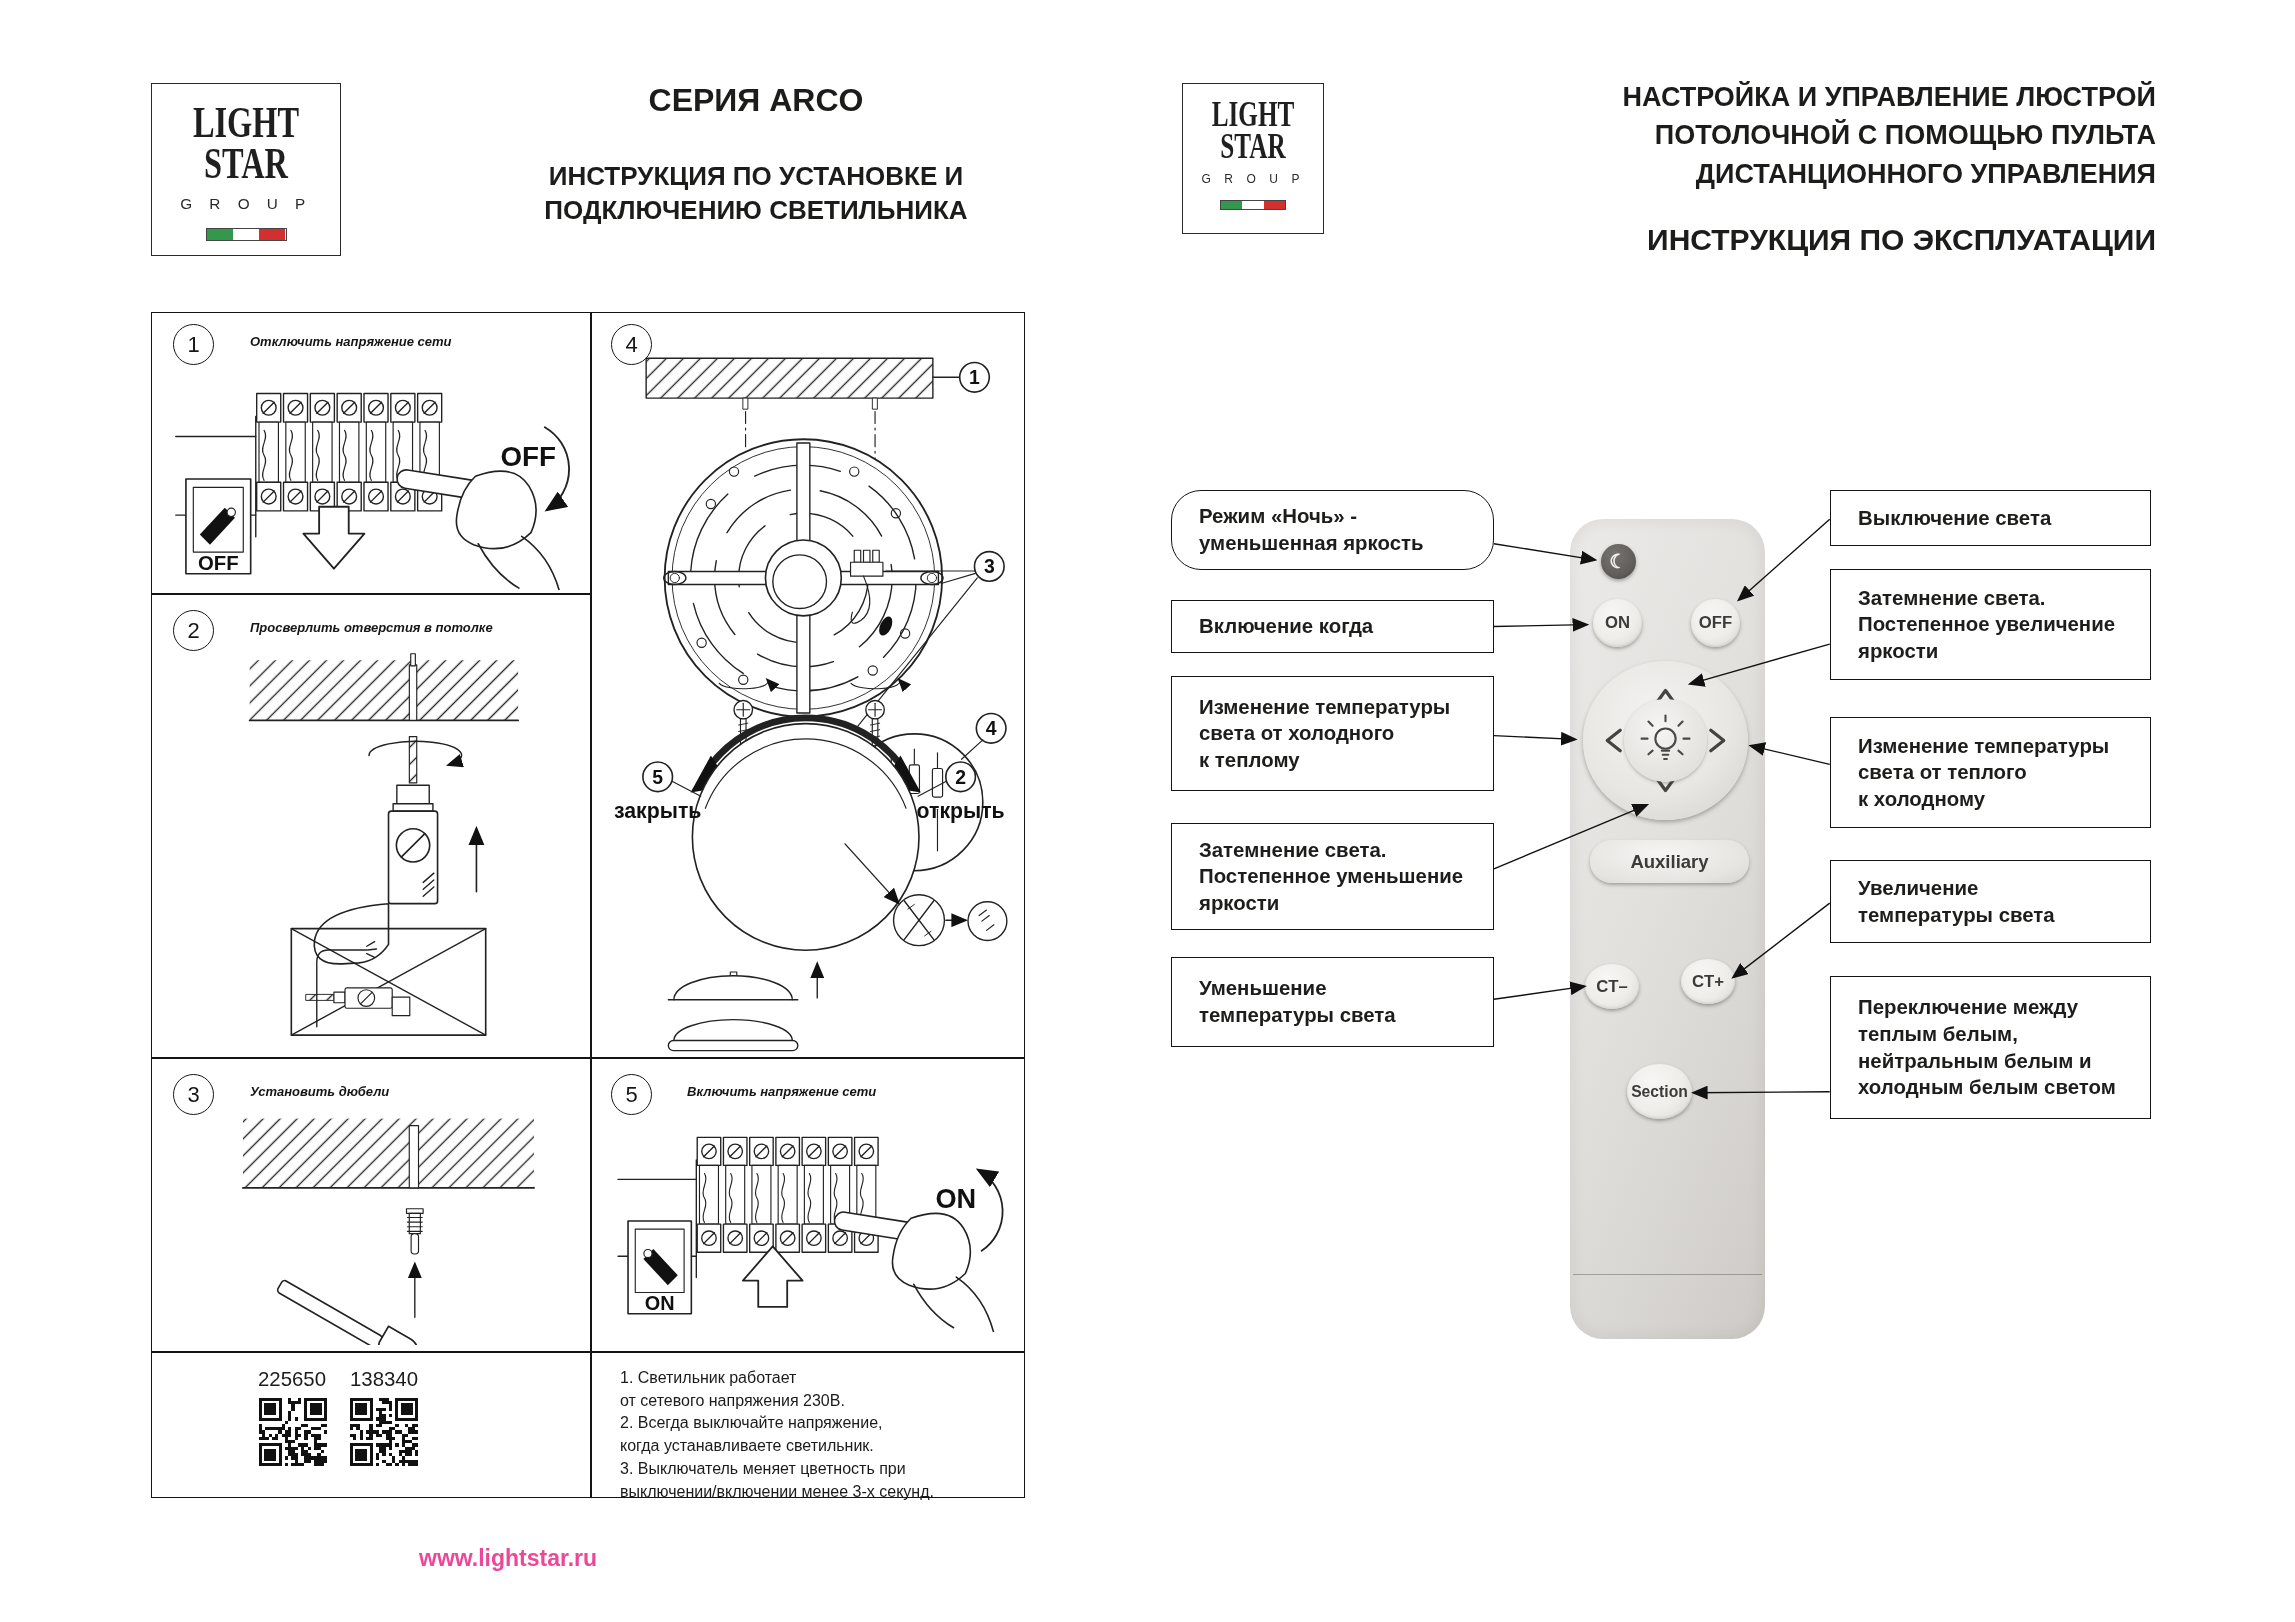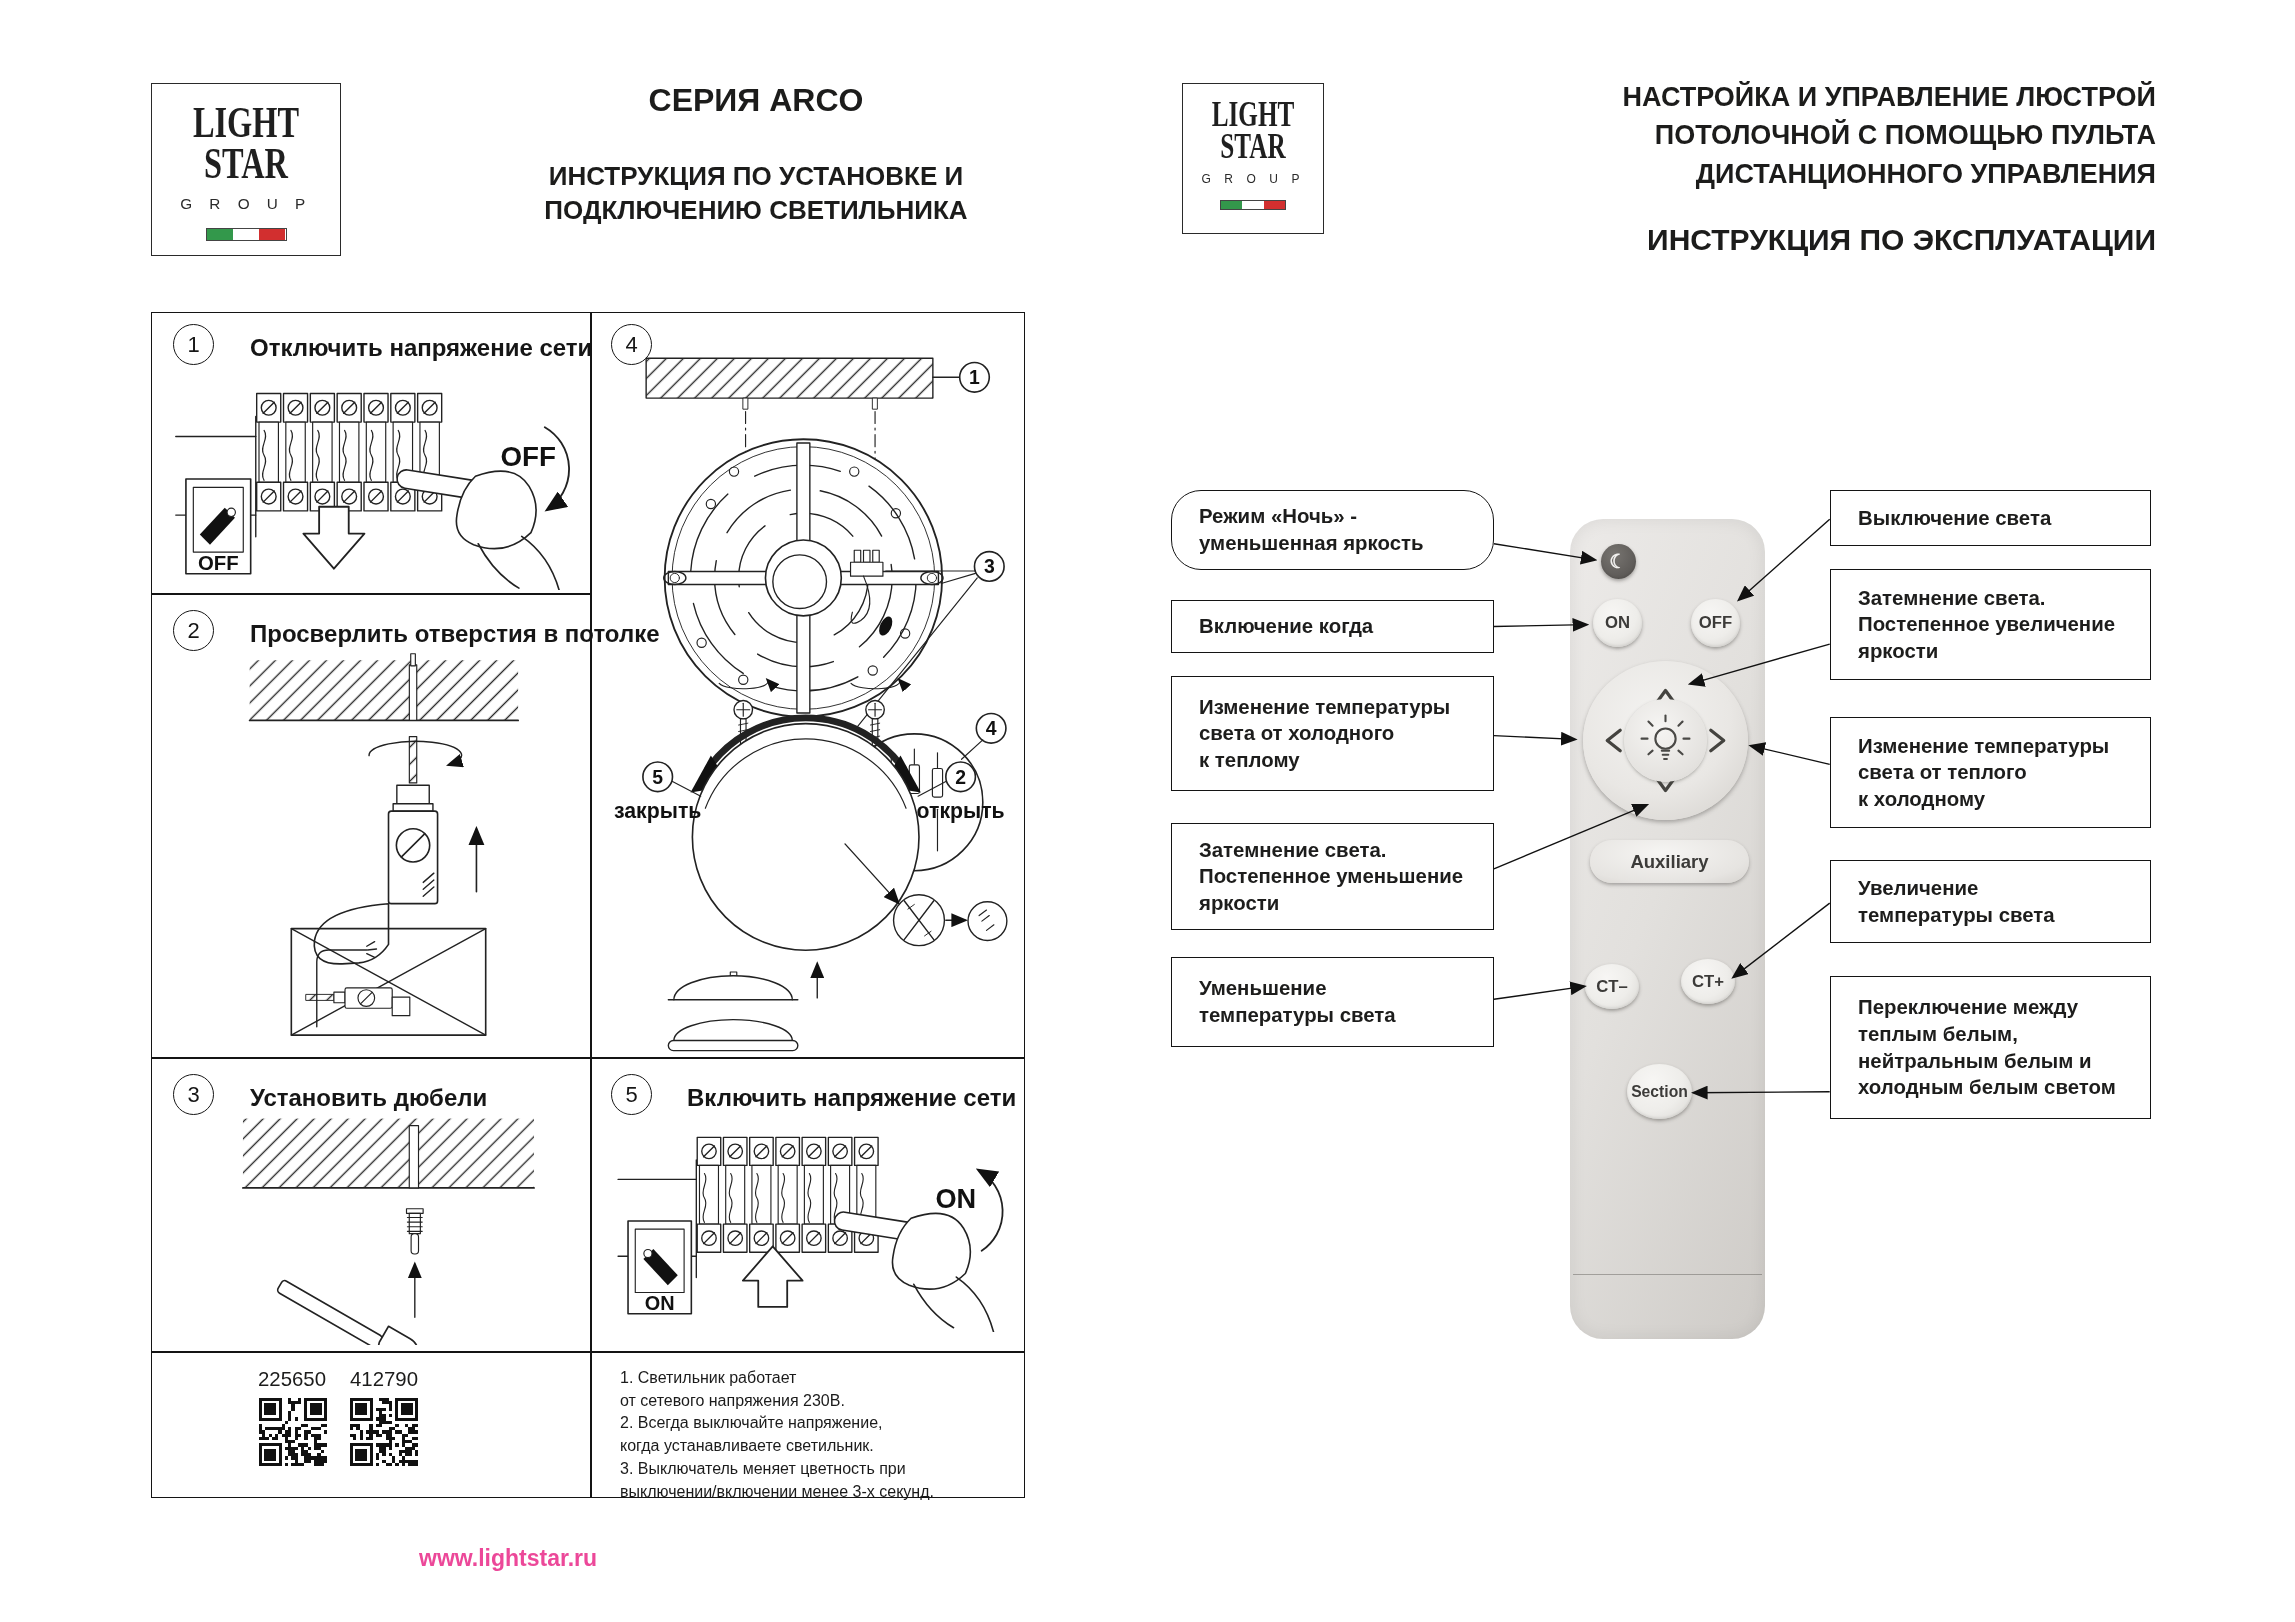--- a/index.html
+++ b/index.html
@@ -19,21 +19,21 @@
 
   
   .ct{ text-align:center;}
   .rt{ text-align:right;}
 
   
   .tline{position:absolute;background:#141414;}
   .stepnum{position:absolute;width:39px;height:39px;border:1.9px solid #161616;border-radius:50%;
            background:#fff;display:flex;align-items:center;justify-content:center;
            font-size:22px;color:#161616;}
-  .steptitle{position:absolute;font-size:24px;font-weight:bold;color:#161616;}
+  .steptitle{position:absolute;font-size:13px;font-weight:bold;color:#161616;font-style:italic;}
 
   svg.ill{position:absolute;stroke:#222;fill:none;stroke-width:3;stroke-linecap:round;stroke-linejoin:round;}
   svg.ill text{stroke:none;fill:#111;font-family:"Liberation Sans",sans-serif;font-weight:bold;}
 
   
   .qr{position:absolute;width:68px;height:68px;display:grid;
       grid-template-columns:repeat(21,1fr);grid-template-rows:repeat(21,1fr);background:#fff;}
   .qr i{background:#fff;}
   .qr i.q1{background:#111;}
   .qr b{position:absolute;width:33.4%;height:33.4%;border:3.7px solid #111;box-sizing:border-box;background:#fff;}
@@ -390,21 +390,21 @@
   <path d="M 844 306 a 105 105 0 0 0 -6 -178" marker-end="url(#ah)" stroke-width="4"></path>
   <use href="#hand" transform="translate(688,268)"></use>
   <g transform="translate(62,240)">
     <use href="#rocker2"></use>
     <text x="70" y="196" text-anchor="middle" font-size="44">ON</text>
   </g>
   <path d="M350 430 h64 v-58 h34 l-66 -76 l-66 76 h34 z" fill="#fff" stroke-width="4"></path>
 </svg>
 
 <div class="qrlabel" style="left:292px;top:1368px;">225650</div>
-<div class="qrlabel" style="left:384px;top:1368px;">412790</div>
+<div class="qrlabel" style="left:384px;top:1368px;">138340</div>
 <div class="qr" style="left:259px;top:1398px;">
       <i class="q0"></i>
       <i class="q0"></i>
       <i class="q0"></i>
       <i class="q0"></i>
       <i class="q0"></i>
       <i class="q0"></i>
       <i class="q0"></i>
       <i class="q0"></i>
       <i class="q0"></i>

